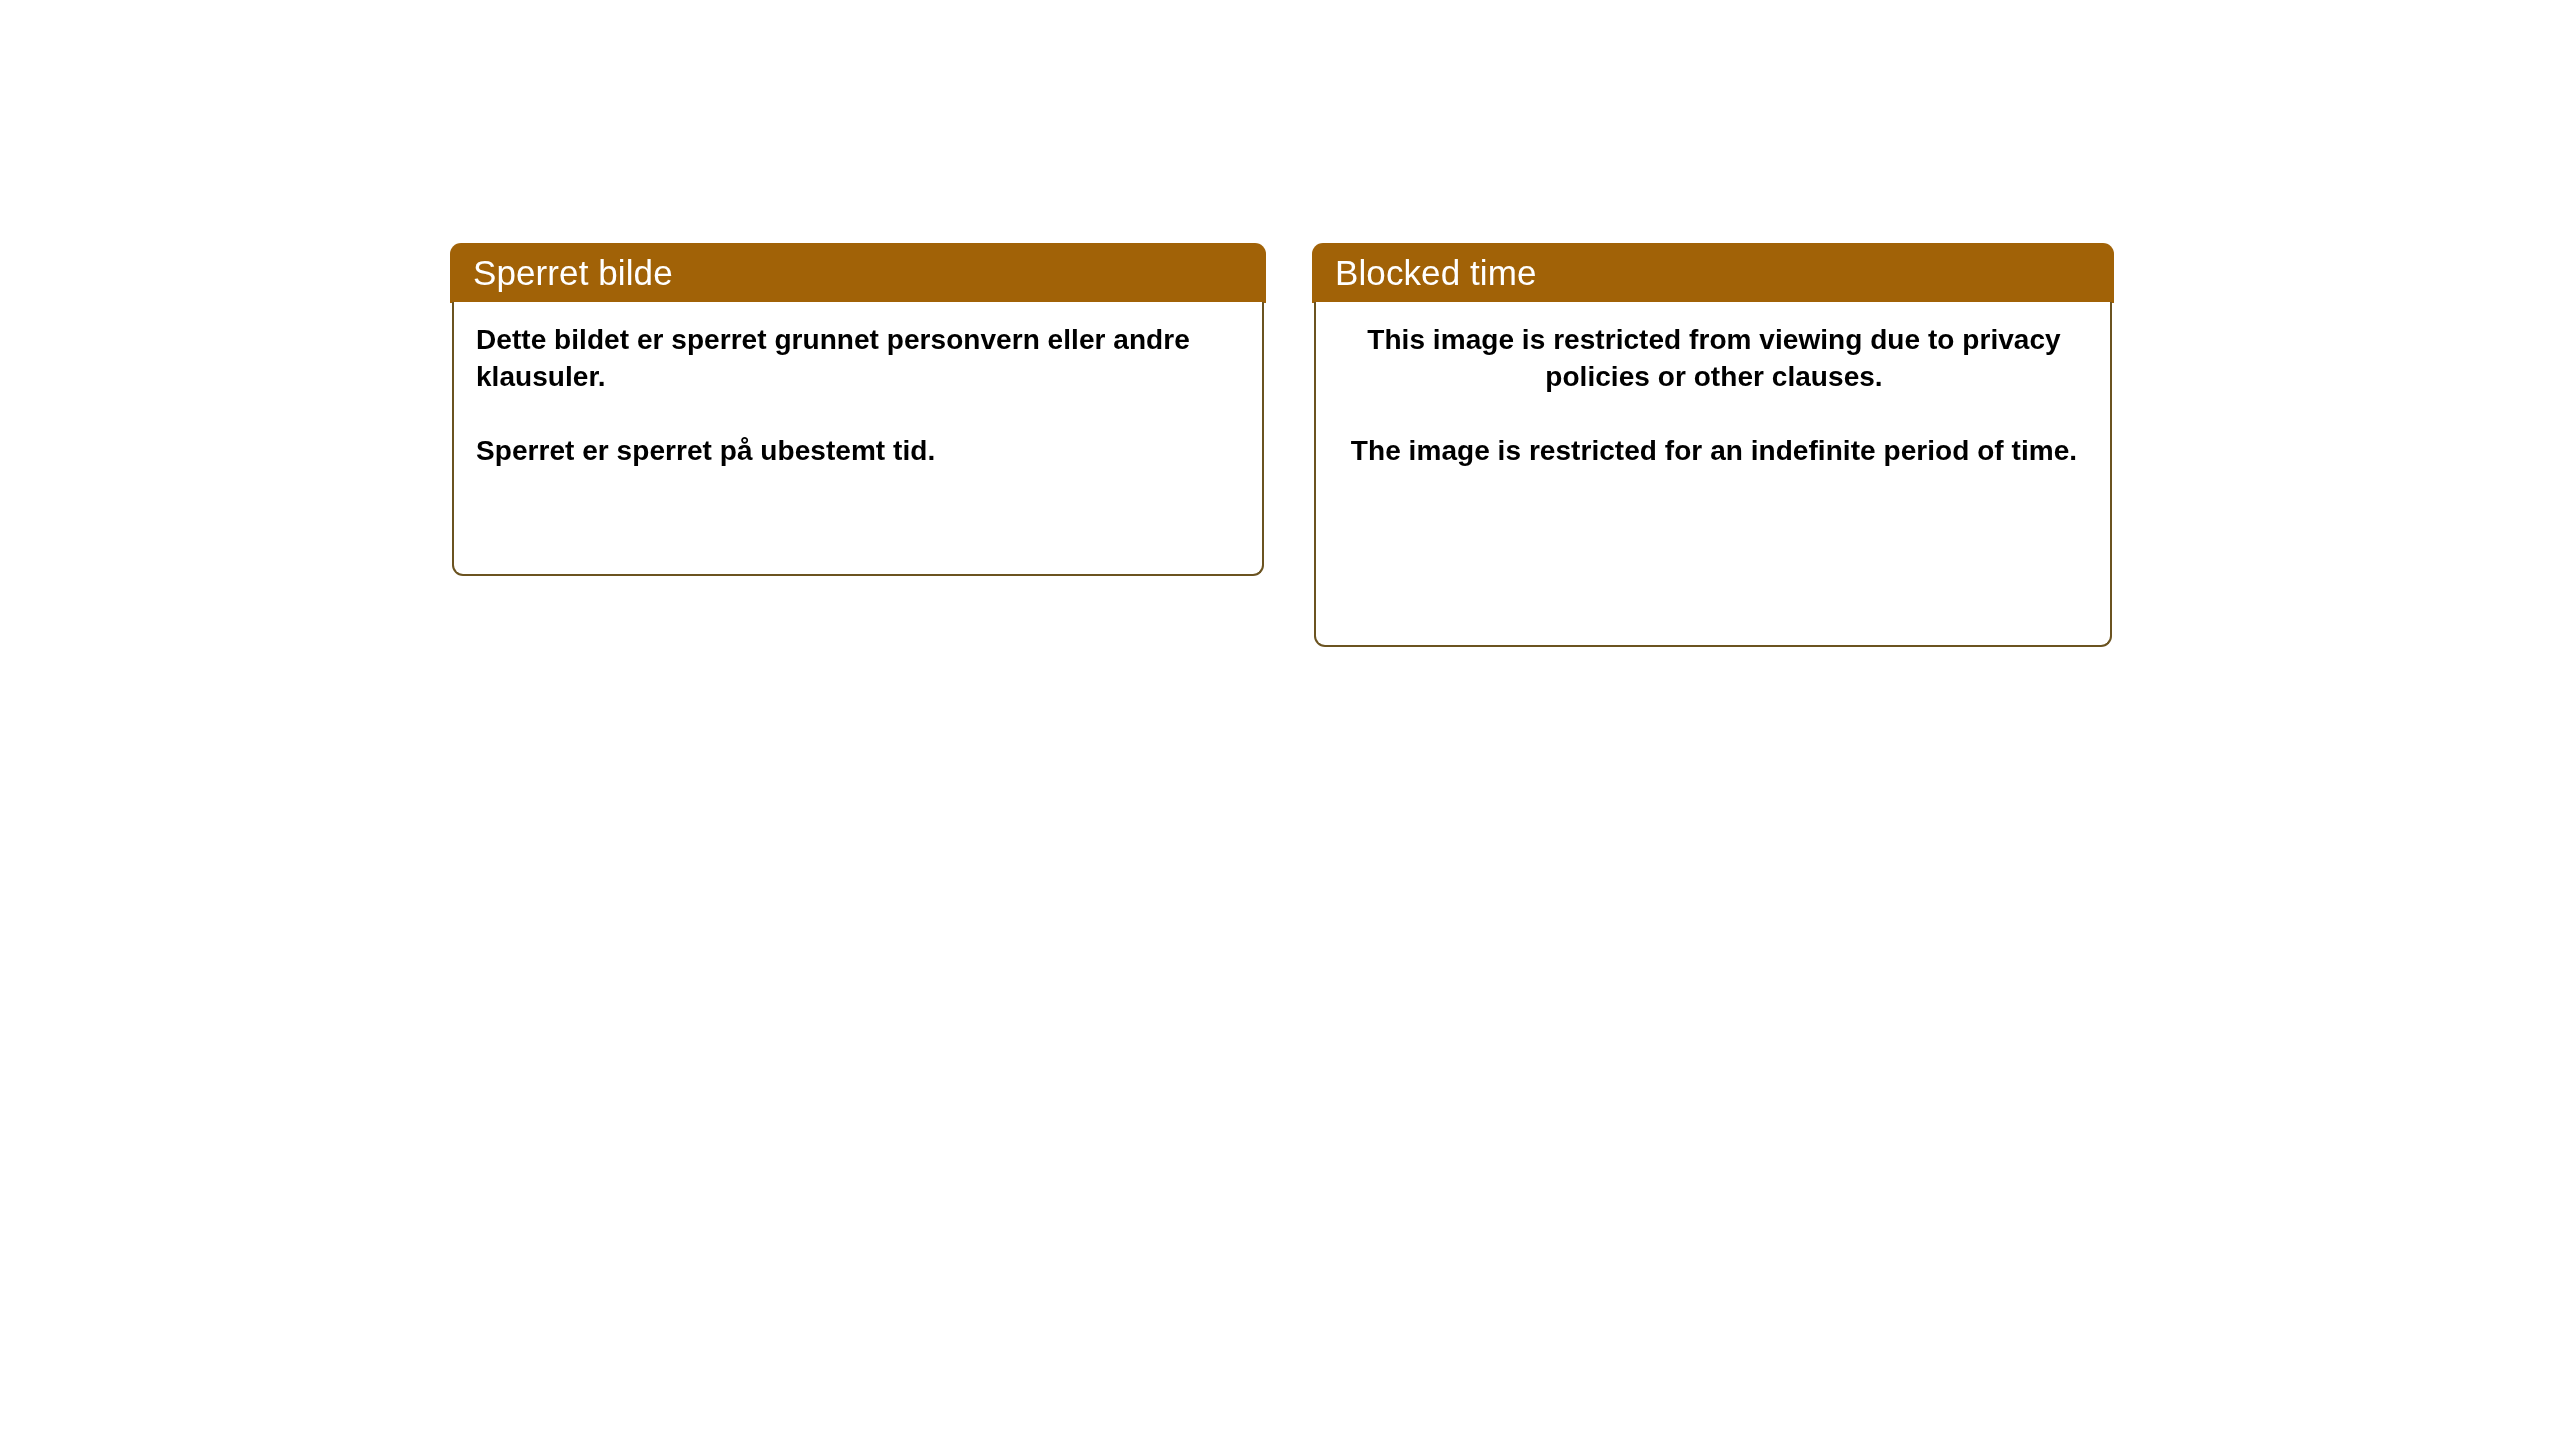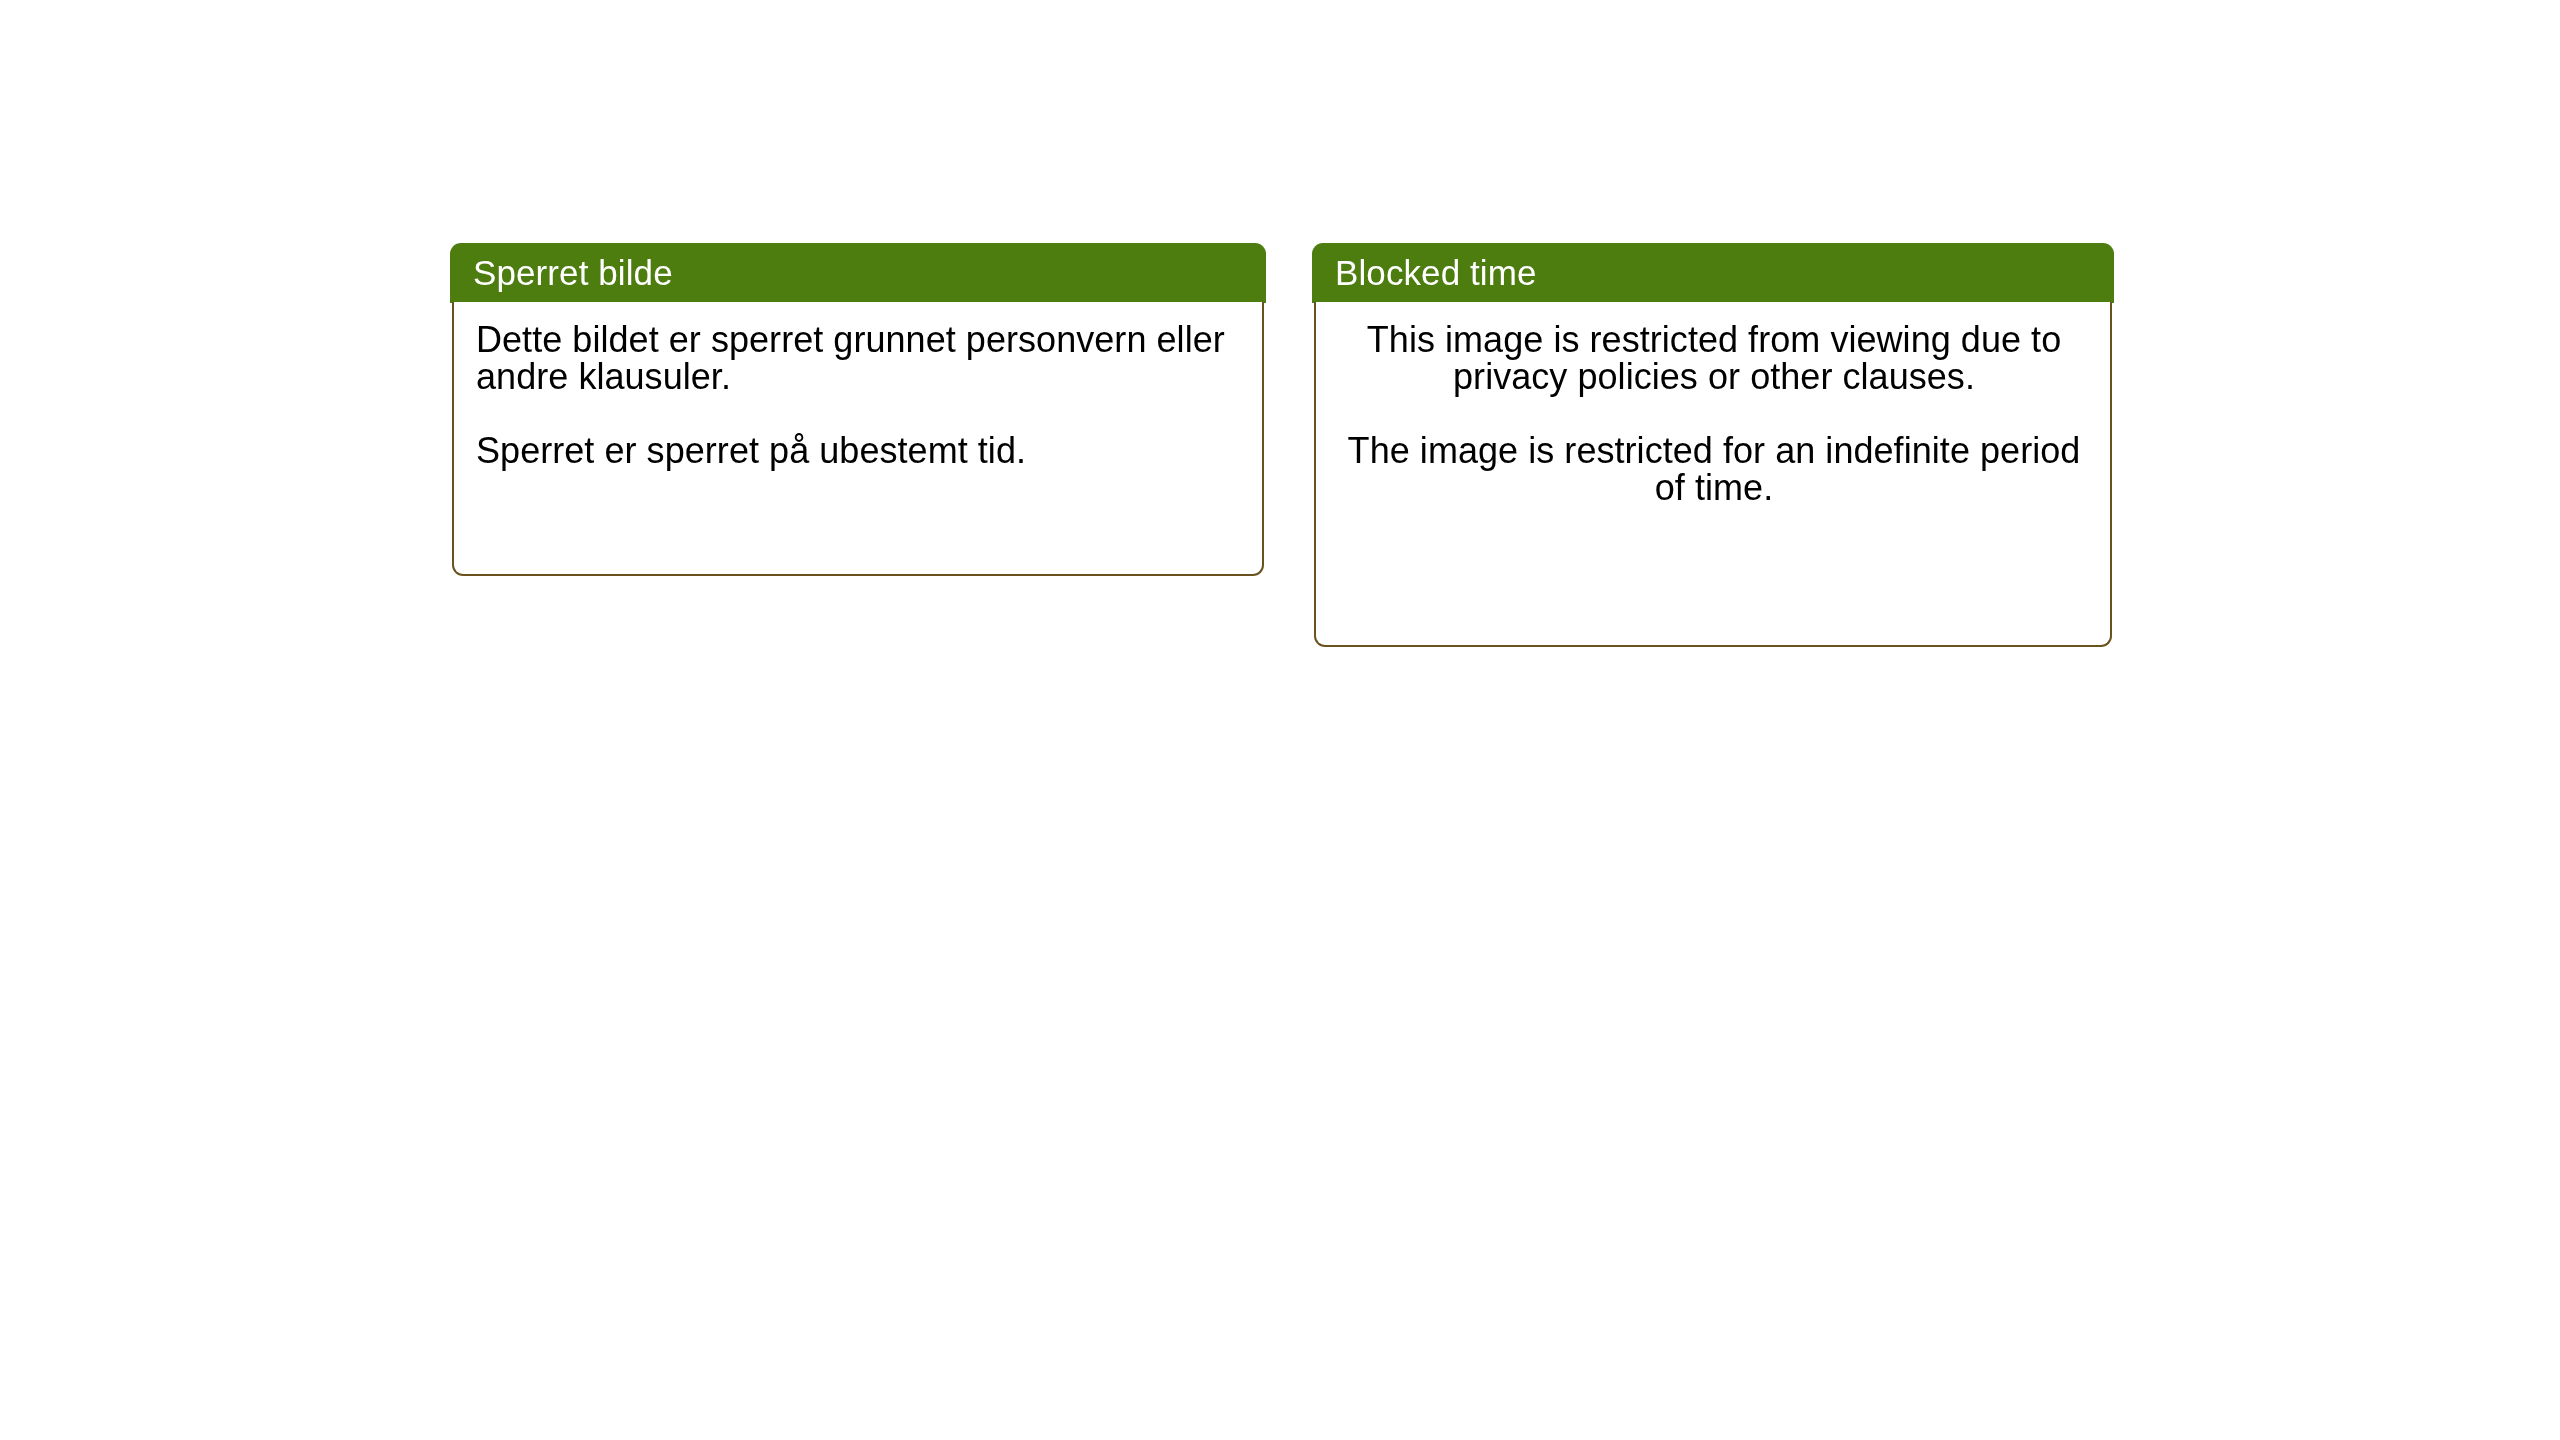--- a/index.html
+++ b/index.html
@@ -31,21 +31,21 @@
     box-sizing: border-box;
     background: #ffffff;
   }
 
   
   .panel-header {
     position: absolute;
     left: 0;
     top: 0;
     box-sizing: border-box;
-    background: #4d7c0f;
+    background: #a16207;
     border-top-left-radius: 11px;
     border-top-right-radius: 11px;
     height: 60px;
     display: flex;
     align-items: center;
     padding-left: 23px;
     overflow: hidden;
   }
 
   .panel-title {
@@ -67,23 +67,23 @@
     border: 2px solid #6b5320;
     border-top: none;
     border-bottom-left-radius: 11px;
     border-bottom-right-radius: 11px;
     padding: 19px 20px 0 22px;
   }
 
   .panel-paragraph {
     margin: 0;
     color: #000000;
-    font-size: 36px;
+    font-size: 28px;
     line-height: 37px;
-    font-weight: 400;
+    font-weight: 700;
     letter-spacing: 0.05px;
   }
 
   .paragraph-gap {
     height: 37px;
   }
 
   
   #panel-no {
     left: 450px;

